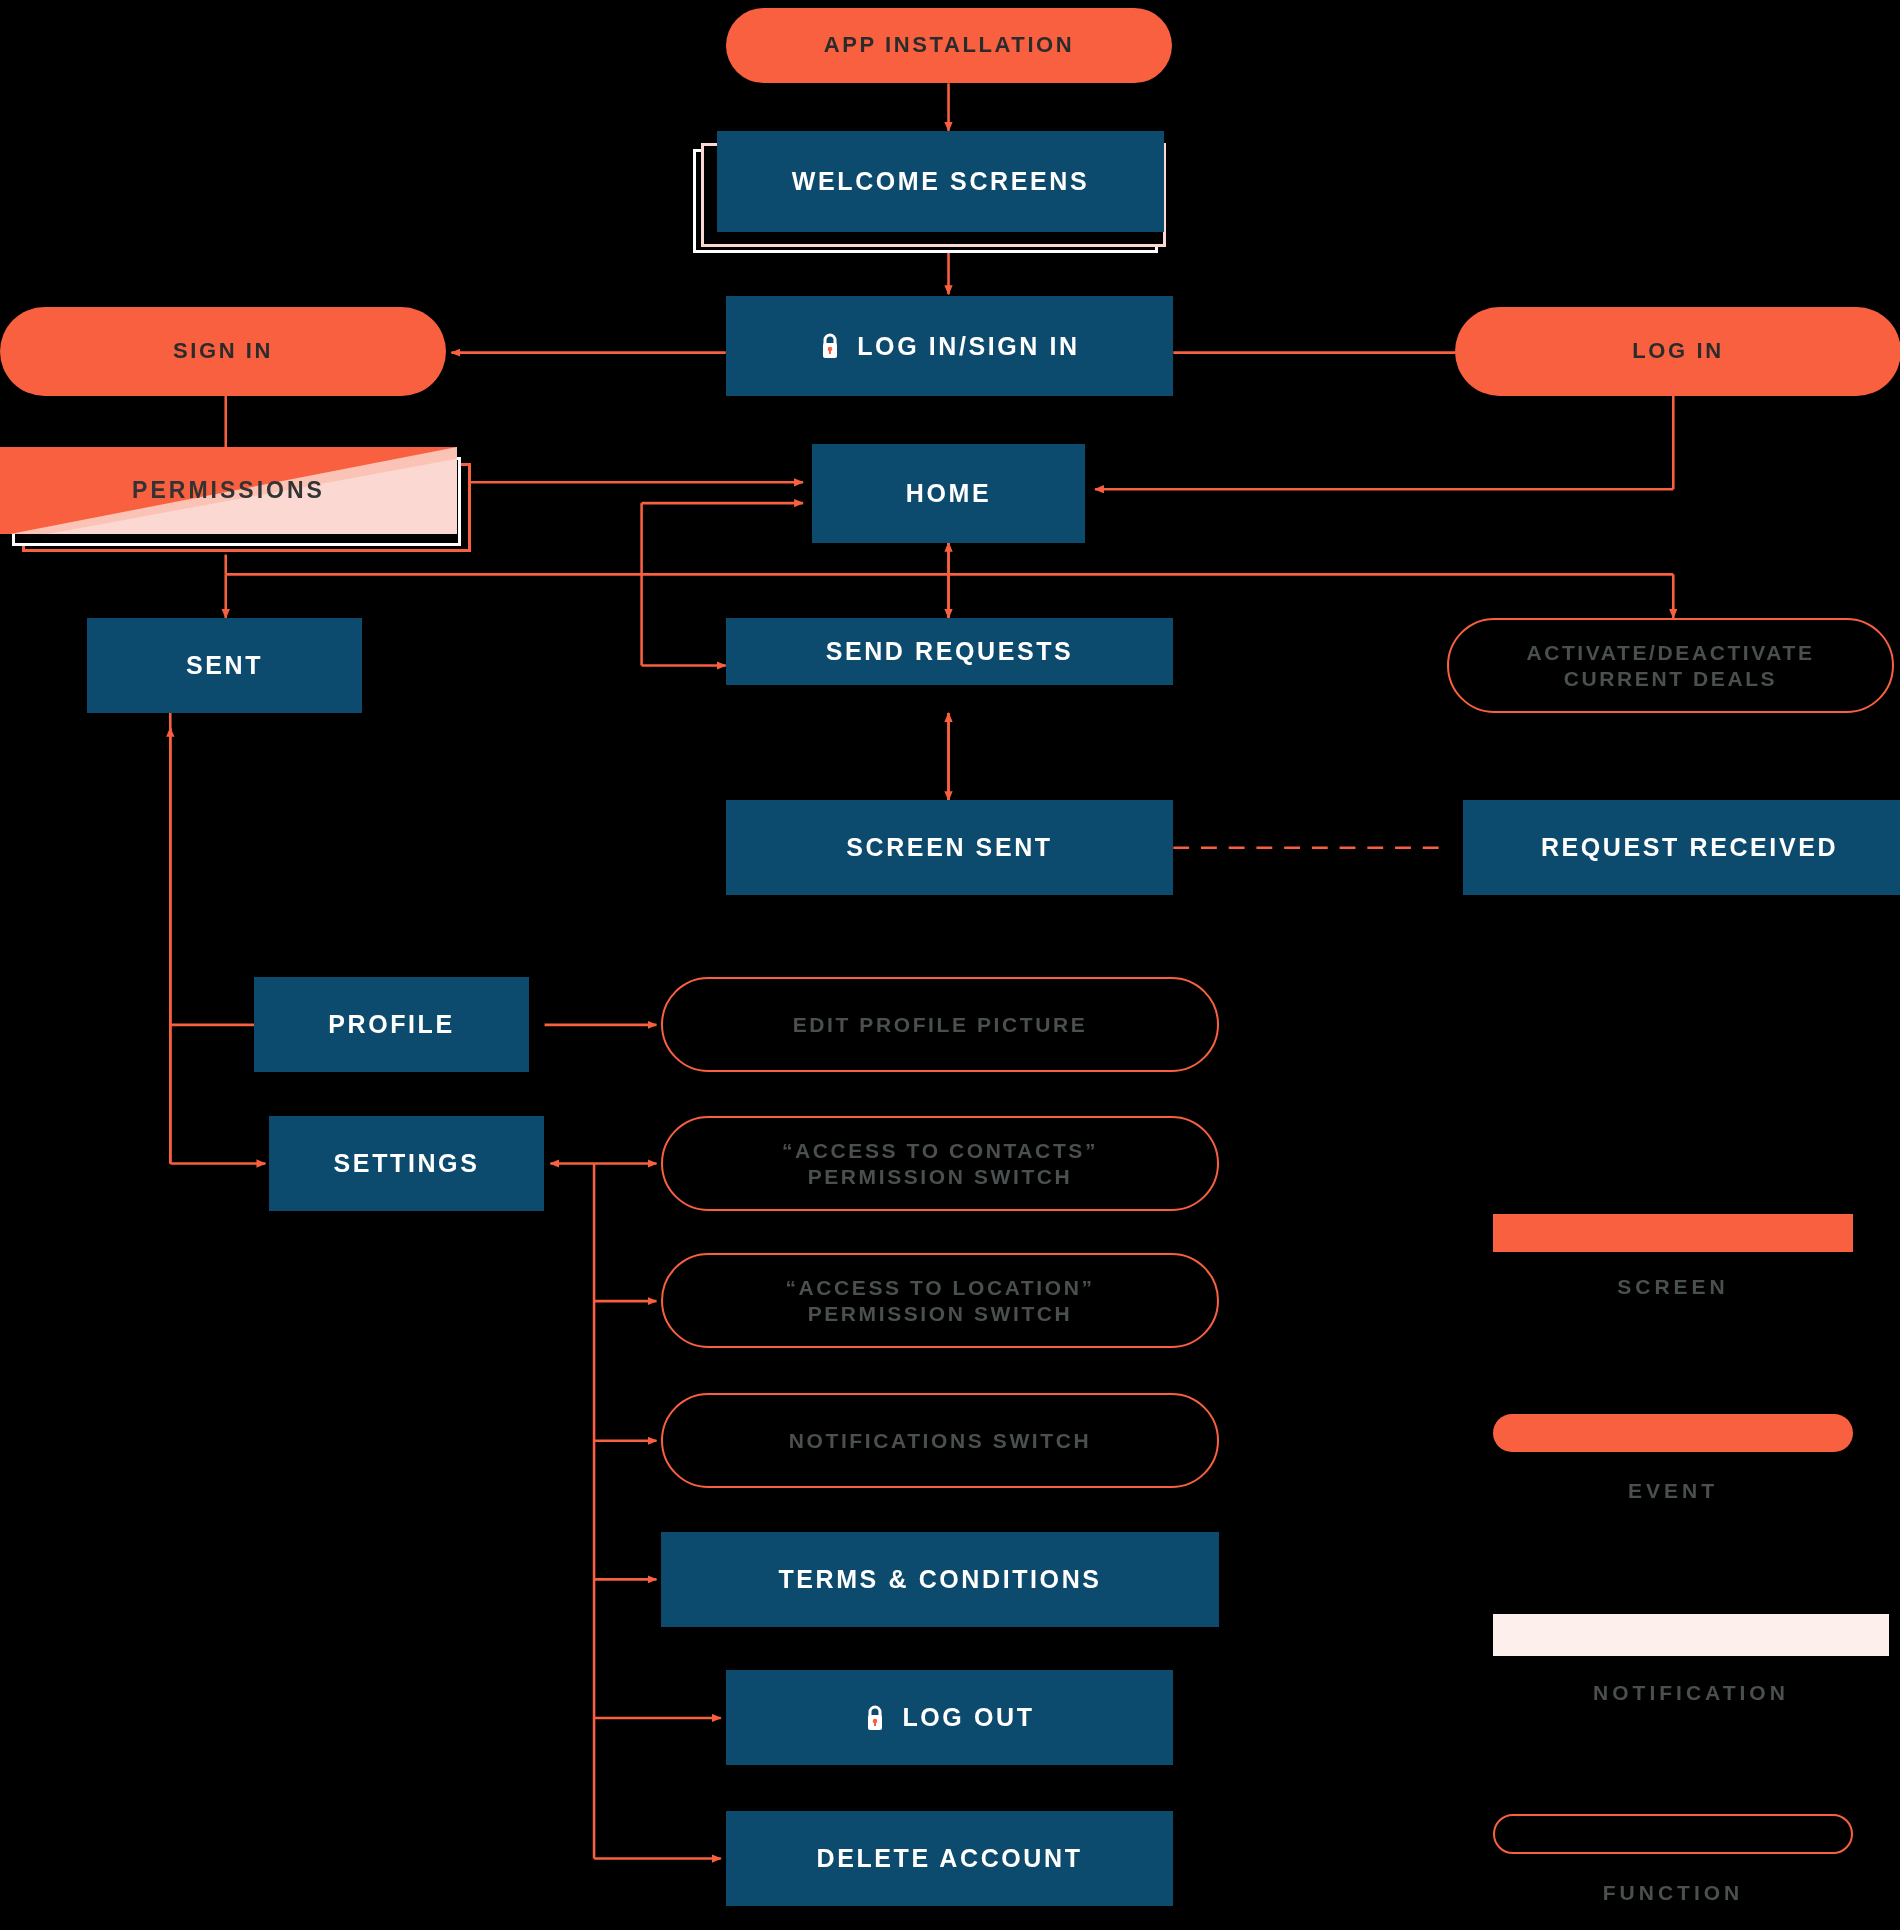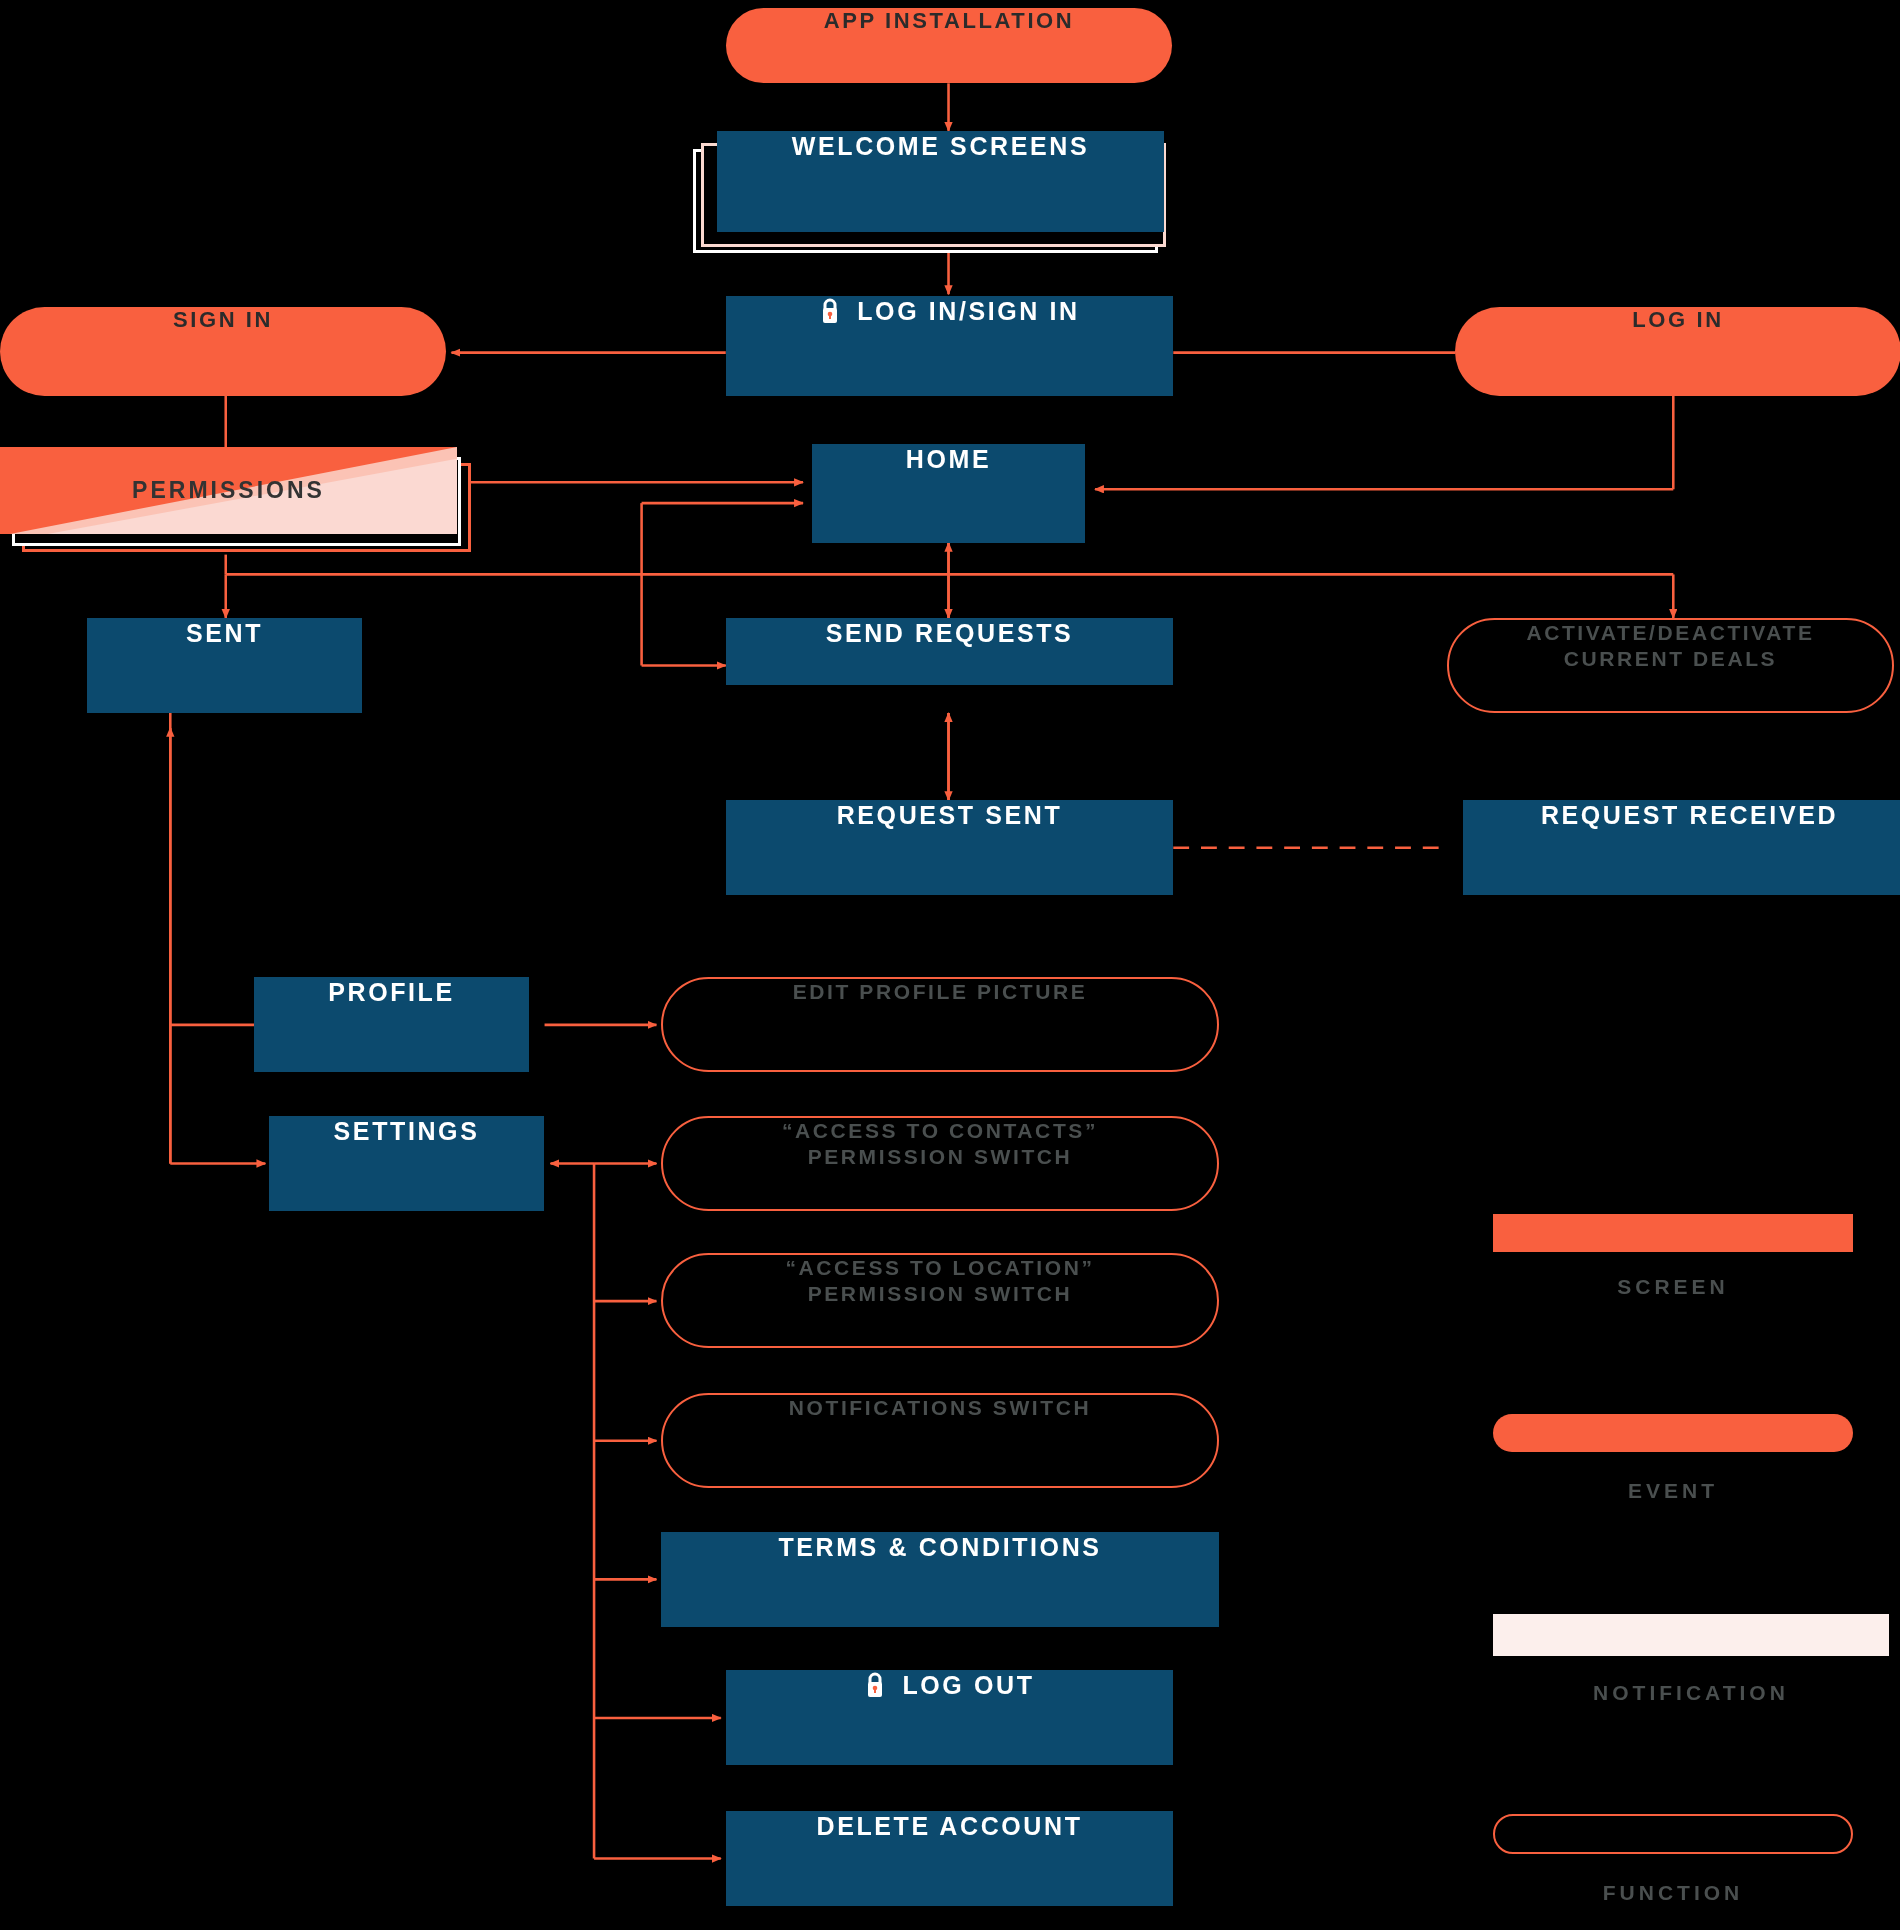--- a/index.html
+++ b/index.html
@@ -24,21 +24,21 @@
     left: 0;
     top: 0;
     width: 1901px;
     height: 1931px;
   }
   
   .node {
     position: absolute;
     box-sizing: border-box;
     display: flex;
-    align-items: flex-start;
+    align-items: center;
     justify-content: center;
     text-align: center;
     letter-spacing: 2.6px;
     font-weight: bold;
     line-height: 1.22;
   }
   .node .label { white-space: pre-line; }
 
   
   .n-screen {
@@ -245,21 +245,21 @@
   <div class="node n-screen" style="left:726px; top:618px; width:447px; height:67px;">
     <span class="label">SEND REQUESTS</span>
   </div>
 
   <div class="node n-function" style="left:1447px; top:618px; width:447px; height:95px;">
     <span class="label">ACTIVATE/DEACTIVATE
 CURRENT DEALS</span>
   </div>
 
   <div class="node n-screen" style="left:726px; top:800px; width:447px; height:95px;">
-    <span class="label">REQUEST SENT</span>
+    <span class="label">SCREEN SENT</span>
   </div>
 
   <div class="node n-screen" style="left:1447px; top:800px; width:453px; height:95px;margin-left:16px;">
     <span class="label">REQUEST RECEIVED</span>
   </div>
 
   <div class="node n-screen" style="left:254px; top:977px; width:275px; height:95px;">
     <span class="label">PROFILE</span>
   </div>
 

